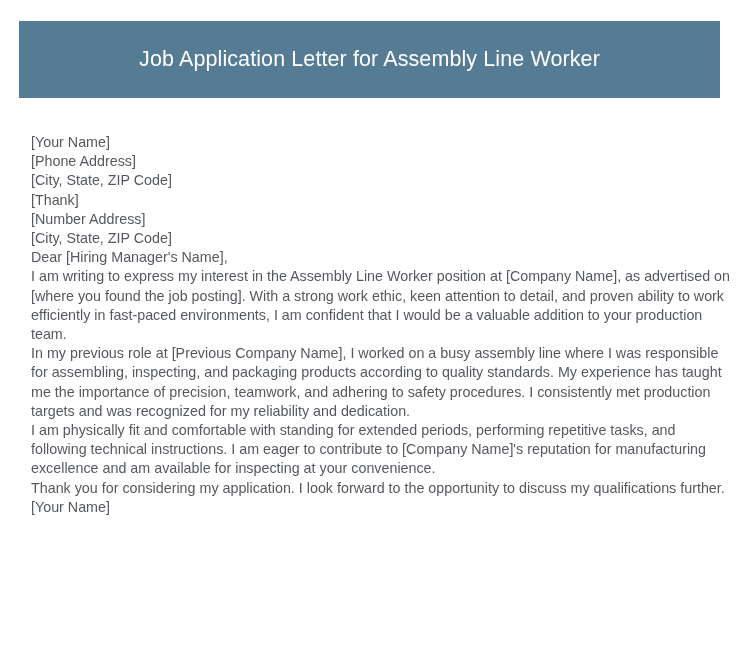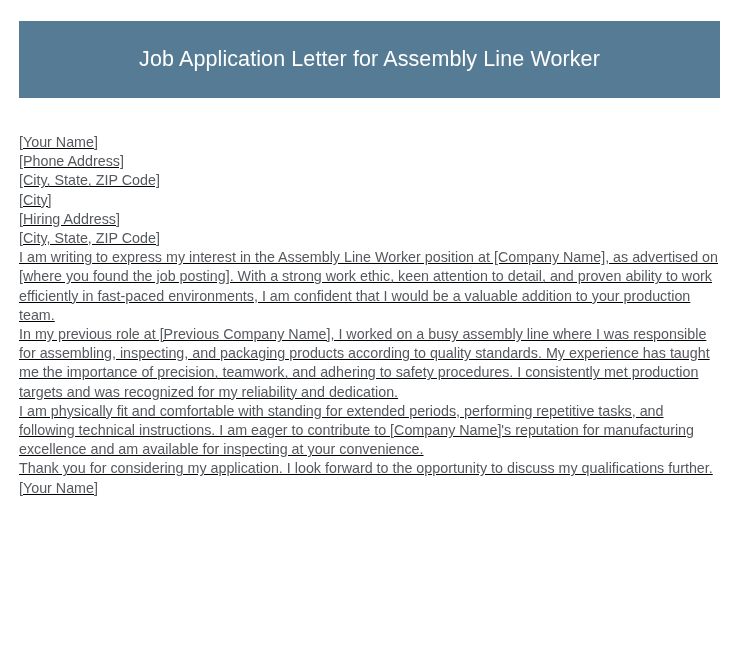--- a/index.html
+++ b/index.html
@@ -36,24 +36,23 @@
     color: #ffffff;
     font-size: 21.5px;
     font-weight: 400;
     letter-spacing: 0.1px;
     line-height: 1.2;
     text-align: center;
     white-space: nowrap;
   }
   .letter-body {
     position: absolute;
-    left: 19px;
+    left: 31px;
     top: 133px;
     width: 704px;
-    text-decoration: underline;
   }
   .letter-line,
   .letter-para {
     color: #55595e;
     font-size: 14.3px;
     line-height: 19.2px;
     margin: 0;
     font-weight: 400;
     text-align: left;
   }
@@ -69,28 +68,29 @@
   <div class="header-banner">
     <div class="header-title">Job Application Letter for Assembly Line Worker</div>
   </div>
 
   <div class="letter-body">
 
     <div>
       <div class="letter-line">[Your Name]</div>
       <div class="letter-line">[Phone Address]</div>
       <div class="letter-line">[City, State, ZIP Code]</div>
-      <div class="letter-line">[City]</div>
+      <div class="letter-line">[Thank]</div>
     </div>
 
     <div>
-      <div class="letter-line">[Hiring Address]</div>
+      <div class="letter-line">[Number Address]</div>
       <div class="letter-line">[City, State, ZIP Code]</div>
     </div>
 
+    <div class="letter-line">Dear [Hiring Manager's Name],</div>
 
     <p class="letter-para">I am writing to express my interest in the Assembly Line Worker position at [Company Name], as advertised on [where you found the job posting]. With a strong work ethic, keen attention to detail, and proven ability to work efficiently in fast-paced environments, I am confident that I would be a valuable addition to your production team.</p>
     <p class="letter-para">In my previous role at [Previous Company Name], I worked on a busy assembly line where I was responsible for assembling, inspecting, and packaging products according to quality standards. My experience has taught me the importance of precision, teamwork, and adhering to safety procedures. I consistently met production targets and was recognized for my reliability and dedication.</p>
     <p class="letter-para">I am physically fit and comfortable with standing for extended periods, performing repetitive tasks, and following technical instructions. I am eager to contribute to [Company Name]'s reputation for manufacturing excellence and am available for inspecting at your convenience.</p>
     <p class="letter-para">Thank you for considering my application. I look forward to the opportunity to discuss my qualifications further.</p>
 
     <div class="letter-line">[Your Name]</div>
 
   </div>
 

